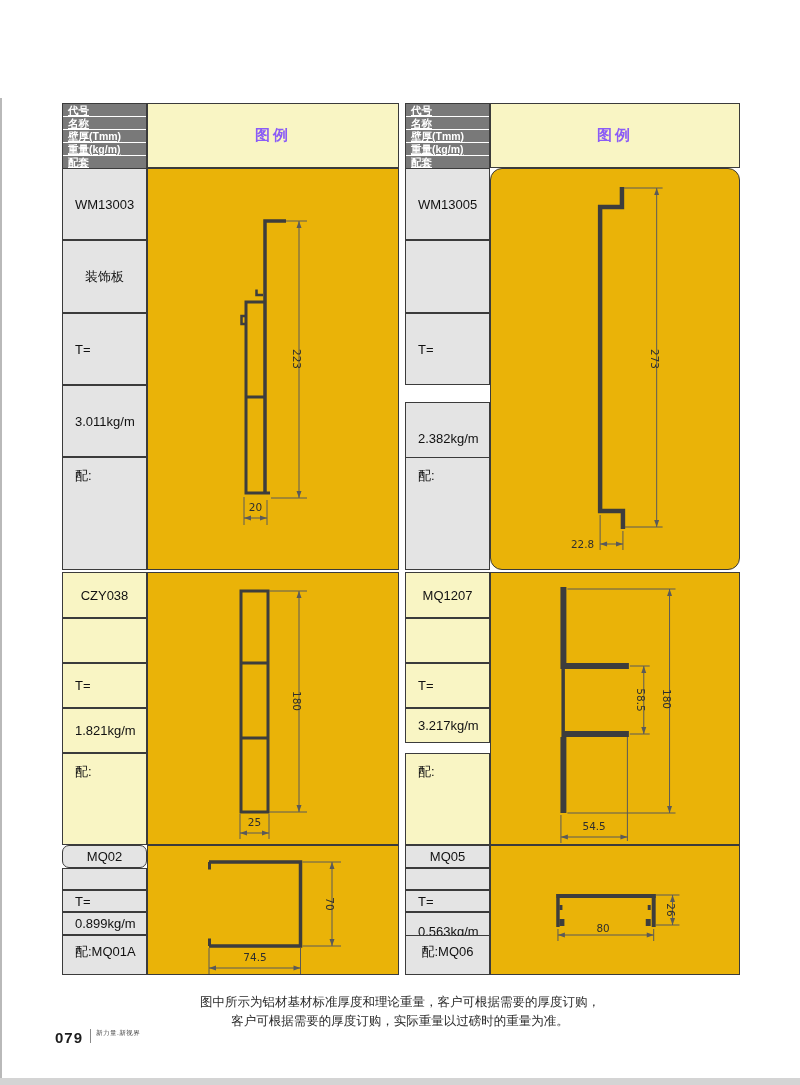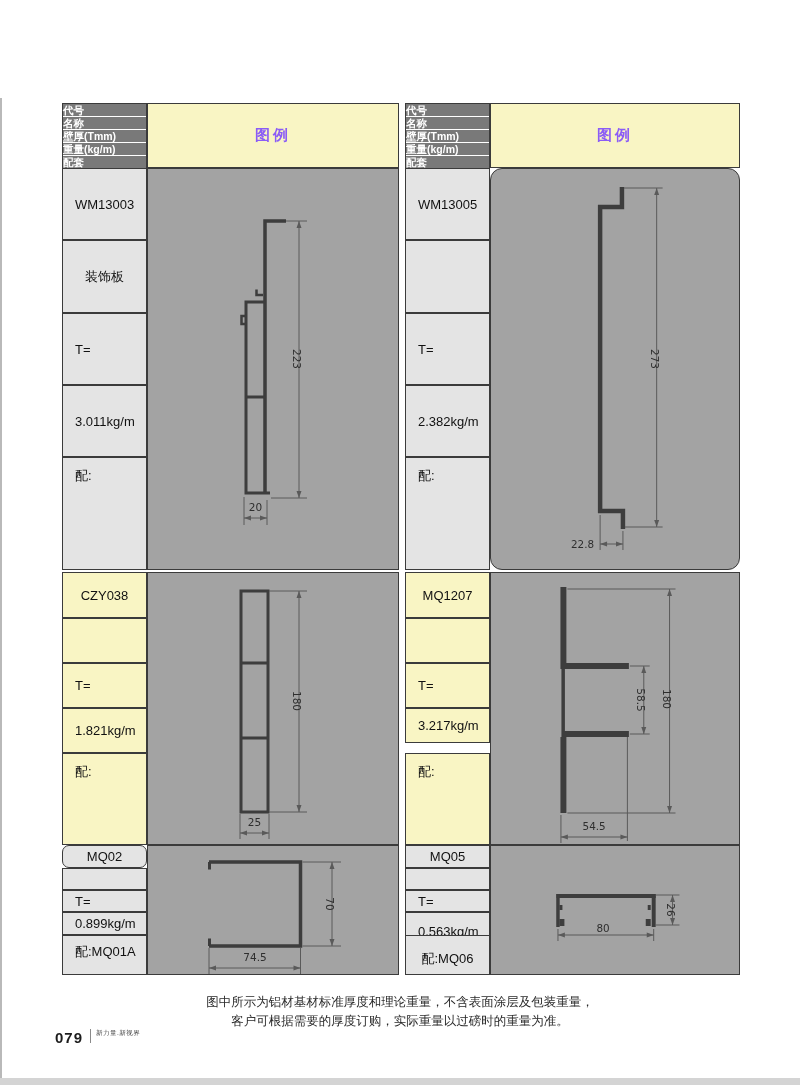--- a/index.html
+++ b/index.html
@@ -12,36 +12,36 @@
   .page-bottom-strip{position:absolute;left:0;bottom:0;width:800px;height:7px;background:#d4d4d4;}
 
   
   .ptable{position:absolute;top:103px;height:872px;}
   .ptable.left{left:62px;width:337px;}
   .ptable.right{left:405px;width:335px;}
 
   .hwrap{position:absolute;top:0;left:0;width:85px;height:65px;border:1px solid #3b3b3b;
          box-sizing:border-box;background:#fff;}
   .hrow{height:12px;margin-bottom:1px;background:#797979;color:#fff;font-weight:bold;
-        font-size:10.5px;line-height:12px;box-sizing:border-box;}
+        font-size:10.5px;line-height:12px;padding-left:5px;box-sizing:border-box;text-decoration:underline;}
   .hrow:last-child{margin-bottom:0;}
   .legend{position:absolute;left:85px;right:0;top:0;height:65px;background:#f9f5c4;
           border:1px solid #3b3b3b;box-sizing:border-box;display:flex;align-items:center;
           justify-content:center;font-weight:bold;font-size:15px;letter-spacing:3px;color:#8b5cf6;}
 
   .lrow{position:absolute;left:0;width:85px;box-sizing:border-box;border:1px solid #3b3b3b;
         display:flex;align-items:center;justify-content:center;font-size:13px;color:#111;}
   .lrow.gray{background:#e4e4e4;}
   .lrow.yel{background:#f9f5c4;text-align:center;}
   .lrow.bold{font-weight:normal;}
   .lrow.lpad{justify-content:flex-start;padding-left:12px;}
   .lrow.topal{align-items:flex-start;padding-top:9px;}
 
   .dcell{position:absolute;left:85px;right:0;box-sizing:border-box;border:1px solid #3b3b3b;
-         background:#a3a3a3;}
+         background:#eab308;}
   .dcell svg{position:absolute;inset:0;width:100%;height:100%;}
 
   .dim-text{font-family:"DejaVu Sans",sans-serif;font-size:10.5px;fill:#2e2e2e;}
   .pline{stroke:#3d3d3d;fill:none;}
   .xline{stroke:#5a5a5a;stroke-width:1;fill:none;}
   .arw{fill:#5a5a5a;stroke:none;}
   .pfill{fill:#3d3d3d;stroke:none;}
 
   
   .footnote{position:absolute;left:0;top:993px;width:800px;text-align:center;
@@ -138,21 +138,21 @@
       <div class="hrow">名称</div>
       <div class="hrow">壁厚(Tmm)</div>
       <div class="hrow">重量(kg/m)</div>
       <div class="hrow">配套</div>
     </div>
     <div class="legend">图例</div>
 
     <div class="lrow gray bold" style="top:65px;height:72px;">WM13005</div>
     <div class="lrow gray" style="top:137px;height:73px;"></div>
     <div class="lrow gray lpad" style="top:210px;height:72px;">T=</div>
-    <div class="lrow gray lpad" style="top:282px;height:72px;">2.382kg/m</div>
+    <div class="lrow gray lpad" style="top:299px;height:72px;">2.382kg/m</div>
     <div class="lrow gray lpad topal" style="top:354px;height:113px;">配:</div>
     <div class="dcell" style="top:65px;height:402px;border-radius:12px;">
       <svg viewBox="0 0 250 400" preserveAspectRatio="none">
         <path class="pline" stroke-width="4.5" d="M132,18 V38 H110 V342 H133 V360"></path>
         <path class="xline" d="M134,19 H173 M135,358 H173 M167,19 V358"></path>
         <polygon class="arw" points="164.5,26 169.5,26 167,19"></polygon>
         <polygon class="arw" points="164.5,351 169.5,351 167,358"></polygon>
         <text class="dim-text" transform="rotate(90 161 190)" x="161" y="190" text-anchor="middle">273</text>
         <path class="xline" d="M110,346 V381 M133,362 V381 M110,375 H133"></path>
         <polygon class="arw" points="117,372.5 117,377.5 110,375"></polygon>
@@ -186,21 +186,21 @@
         <polygon class="arw" points="77.5,261.5 77.5,266.5 70.5,264"></polygon>
         <polygon class="arw" points="130.5,261.5 130.5,266.5 137.5,264"></polygon>
         <text class="dim-text" x="104" y="257" text-anchor="middle">54.5</text>
       </svg>
     </div>
 
     <div class="lrow gray bold" style="top:742px;height:23px;">MQ05</div>
     <div class="lrow gray" style="top:765px;height:22px;"></div>
     <div class="lrow gray lpad" style="top:787px;height:22px;">T=</div>
     <div class="lrow gray lpad" style="top:809px;height:38px;">0.563kg/m</div>
-    <div class="lrow gray" style="top:832px;height:40px;align-items:flex-start;padding-top:14px;">配:MQ06</div>
+    <div class="lrow gray" style="top:832px;height:40px;align-items:flex-start;padding-top:7px;">配:MQ06</div>
     <div class="dcell" style="top:742px;height:130px;">
       <svg viewBox="0 0 250 128" preserveAspectRatio="none">
         <path class="pline" stroke-width="4" d="M66,50 H166"></path>
         <path class="pline" stroke-width="3.5" d="M67.5,48 V81"></path>
         <path class="pline" stroke-width="4" d="M164,48 V81"></path>
         <rect class="pfill" x="69" y="59" width="3" height="5"></rect>
         <rect class="pfill" x="69" y="73" width="5" height="7"></rect>
         <rect class="pfill" x="158" y="59" width="3" height="5"></rect>
         <rect class="pfill" x="156" y="73" width="5" height="7"></rect>
         <path class="xline" d="M166,49 H190 M166,79 H190 M183,49 V79"></path>
@@ -209,21 +209,21 @@
         <text class="dim-text" transform="rotate(90 177 64)" x="177" y="64" text-anchor="middle">26</text>
         <path class="xline" d="M67.5,83 V95 M164,83 V95 M67.5,89 H164"></path>
         <polygon class="arw" points="74.5,86.5 74.5,91.5 67.5,89"></polygon>
         <polygon class="arw" points="157,86.5 157,91.5 164,89"></polygon>
         <text class="dim-text" x="113" y="86" text-anchor="middle">80</text>
       </svg>
     </div>
   </div>
 
   <div class="footnote">
-    <div>图中所示为铝材基材标准厚度和理论重量，不含表面涂层及包装重量，</div>
+    <div>图中所示为铝材基材标准厚度和理论重量，客户可根据需要的厚度订购，</div>
     <div>客户可根据需要的厚度订购，实际重量以过磅时的重量为准。</div>
   </div>
 
   <div class="footer">
     <span class="page-num">079</span>
     <span class="footer-div"></span>
     <span class="footer-slogan">新力量.新视界</span>
   </div>
 
   <div class="page-bottom-strip"></div>

